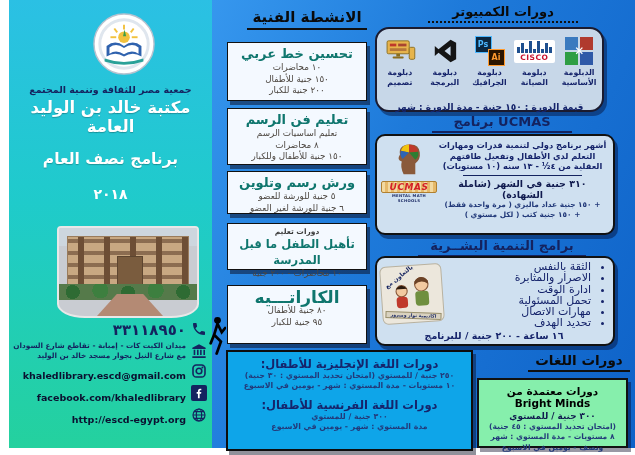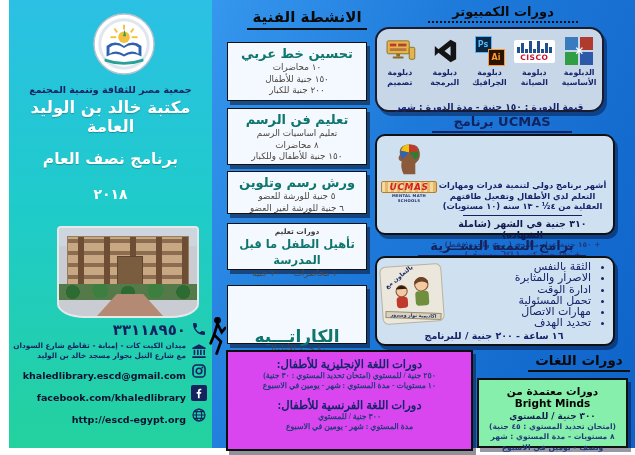--- a/index.html
+++ b/index.html
@@ -46,28 +46,28 @@
 
   .sec-header { position:absolute; text-align:center; font-weight:bold; color:#0a0a0a; }
   .u-black { border-bottom:2px solid #101010; padding-bottom:2px; }
   .u-navy  { border-bottom:2px solid #14235f; padding-bottom:2px; color:#14235f; }
 
   
   .mbox { position:absolute; left:227px; width:140px; background:#f4f9ff; border:1.6px solid #111;
     box-shadow:3px 4px 0 rgba(10,10,30,.5); text-align:center; direction:rtl; padding-top:3px; }
   .mbox-pre   { font-size:7.5px; font-weight:bold; color:#3c3c3c; }
   .mbox-title { font-size:13px; font-weight:bold; color:#0f766e; line-height:16px; }
-  .mbox-title.big { font-size:17px; letter-spacing:2px;margin-top:39px; }
+  .mbox-title.big { font-size:17px; letter-spacing:2px; }
   .mbox-line  { font-size:8.8px; font-weight:normal; color:#4c4640; line-height:11.5px; }
 
   .karate-figure { position:absolute; left:209px; top:315px; width:17px; height:43px; }
 
   .kids-lang-box { position:absolute; left:226px; top:350px; width:247px; height:101px;
-    background:#d946ef; border:2px solid #0d0d0d; box-shadow:3px 4px 0 rgba(10,10,30,.45);
-    text-align:center; direction:rtl; padding-top:5px;font-family:Liberation Serif, serif; }
+    background:#0ea5e9; border:2px solid #0d0d0d; box-shadow:3px 4px 0 rgba(10,10,30,.45);
+    text-align:center; direction:rtl; padding-top:5px; }
   .kl-title { font-size:11.5px; font-weight:bold; color:#16246b; line-height:14px; }
   .kl-line  { font-size:7.8px; font-weight:bold; color:#233a7a; line-height:10px; }
   .kl-gap { height:7px; }
 
   
   .computer-box { position:absolute; left:375px; top:27px; width:229px; height:85px;
     background:#c7d7e8; border:2.5px solid #1b1b2f; border-radius:14px;
     box-shadow:3px 4px 0 rgba(0,0,30,.4); padding-top:5px; }
   .comp-row { display:flex; direction:rtl; justify-content:space-evenly; align-items:flex-start; }
   .comp-item { text-align:center; width:44px; }
@@ -91,21 +91,21 @@
   
   .ucmas-box { position:absolute; left:375px; top:134px; width:240px; height:101px;
     background:#cfe0f0; border:2px solid #111; border-radius:10px; box-shadow:3px 4px 0 rgba(0,0,30,.4);
     padding:4px 5px 0 4px; }
   .ucmas-flex { display:flex; }
   .ucmas-logo { width:56px; text-align:center; flex:none; }
   .ucmas-word { font-size:9px; font-weight:bold; color:#d42027; font-style:italic; letter-spacing:.5px;
     background:repeating-linear-gradient(90deg,#f3d9a0 0 3px,#e6b96a 3px 6px); border:1px solid #b08030; border-radius:2px; margin-top:1px; }
   .ucmas-sub { font-size:3.8px; font-weight:bold; color:#14235f; letter-spacing:.3px; }
   .ucmas-body { flex:1; text-align:center; direction:rtl; }
-  .ucmas-desc { font-size:8.3px; font-weight:bold; color:#16246b; line-height:10.5px;margin-top:40px; }
+  .ucmas-desc { font-size:8.3px; font-weight:bold; color:#16246b; line-height:10.5px; }
   .ucmas-divider { width:70%; margin:3px auto 2px; border-top:1.5px solid #14235f; }
   .ucmas-price { font-size:9.5px; font-weight:bold; color:#101a4e; }
   .ucmas-extra { font-size:7.4px; font-weight:bold; color:#233a7a; line-height:10px; }
 
   
   .hr-box { position:absolute; left:375px; top:256px; width:240px; height:90px;
     background:#cfe0f0; border:2px solid #111; border-radius:10px; box-shadow:3px 4px 0 rgba(0,0,30,.4); padding:3px 6px 0 4px; }
   .hr-flex { display:flex; }
   .kids-card { width:62px; height:58px; background:#ece7dc; border:1px solid #b9b2a0; border-radius:6px;
     transform:rotate(-4deg); margin-top:4px; position:relative; flex:none; overflow:hidden; }

